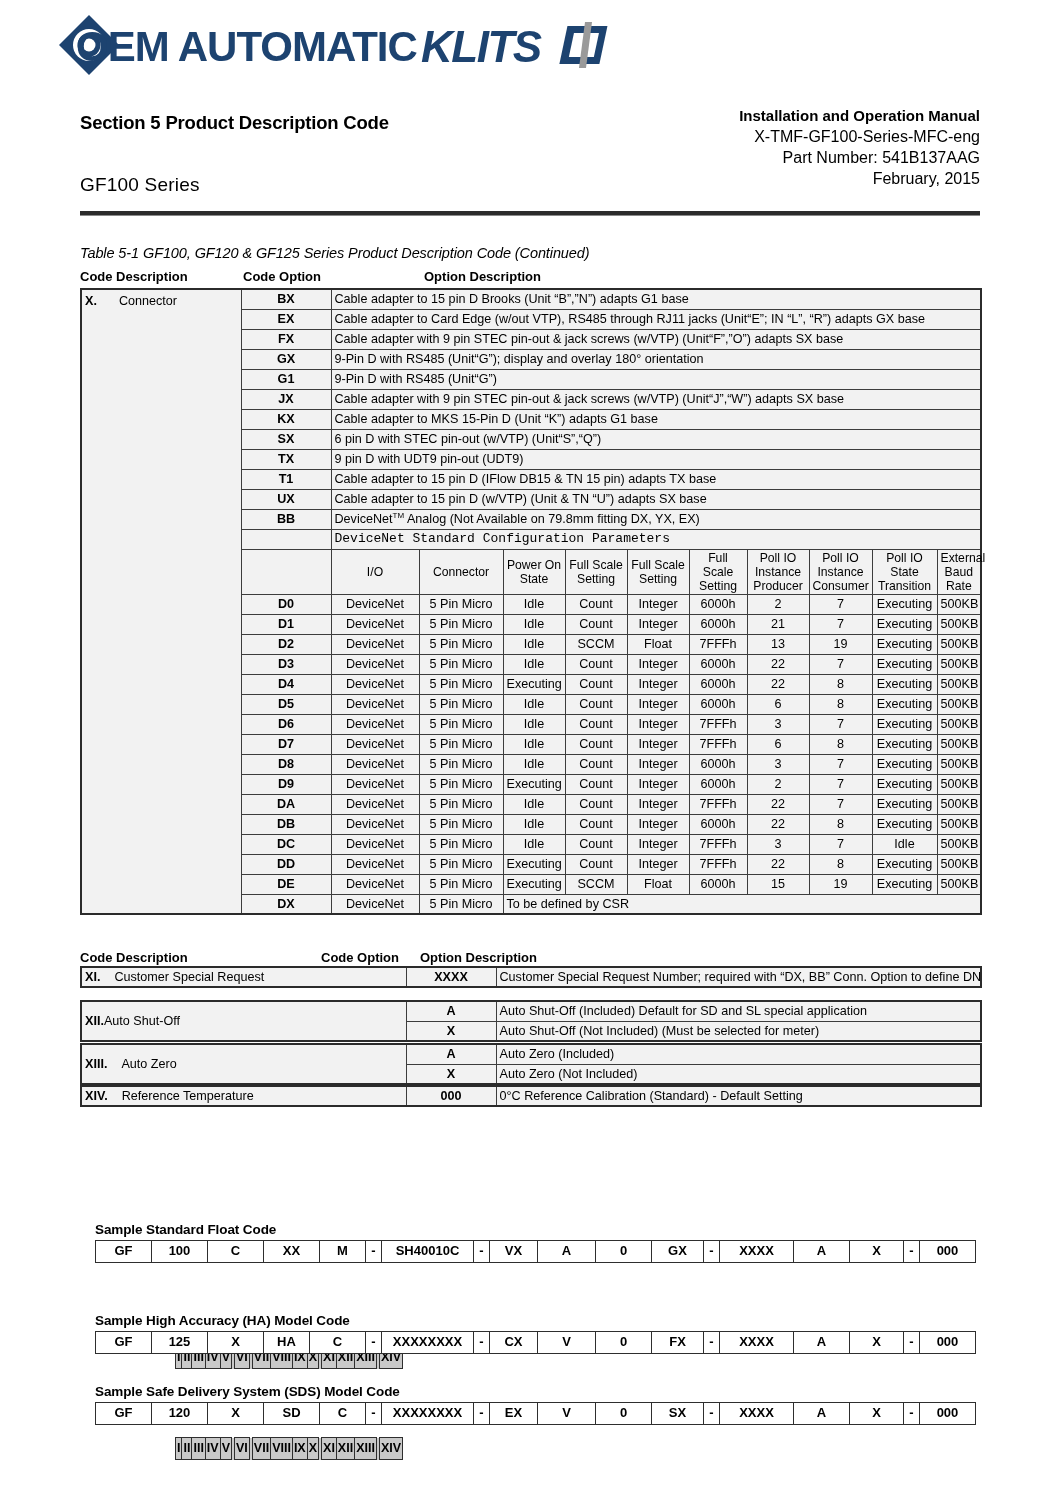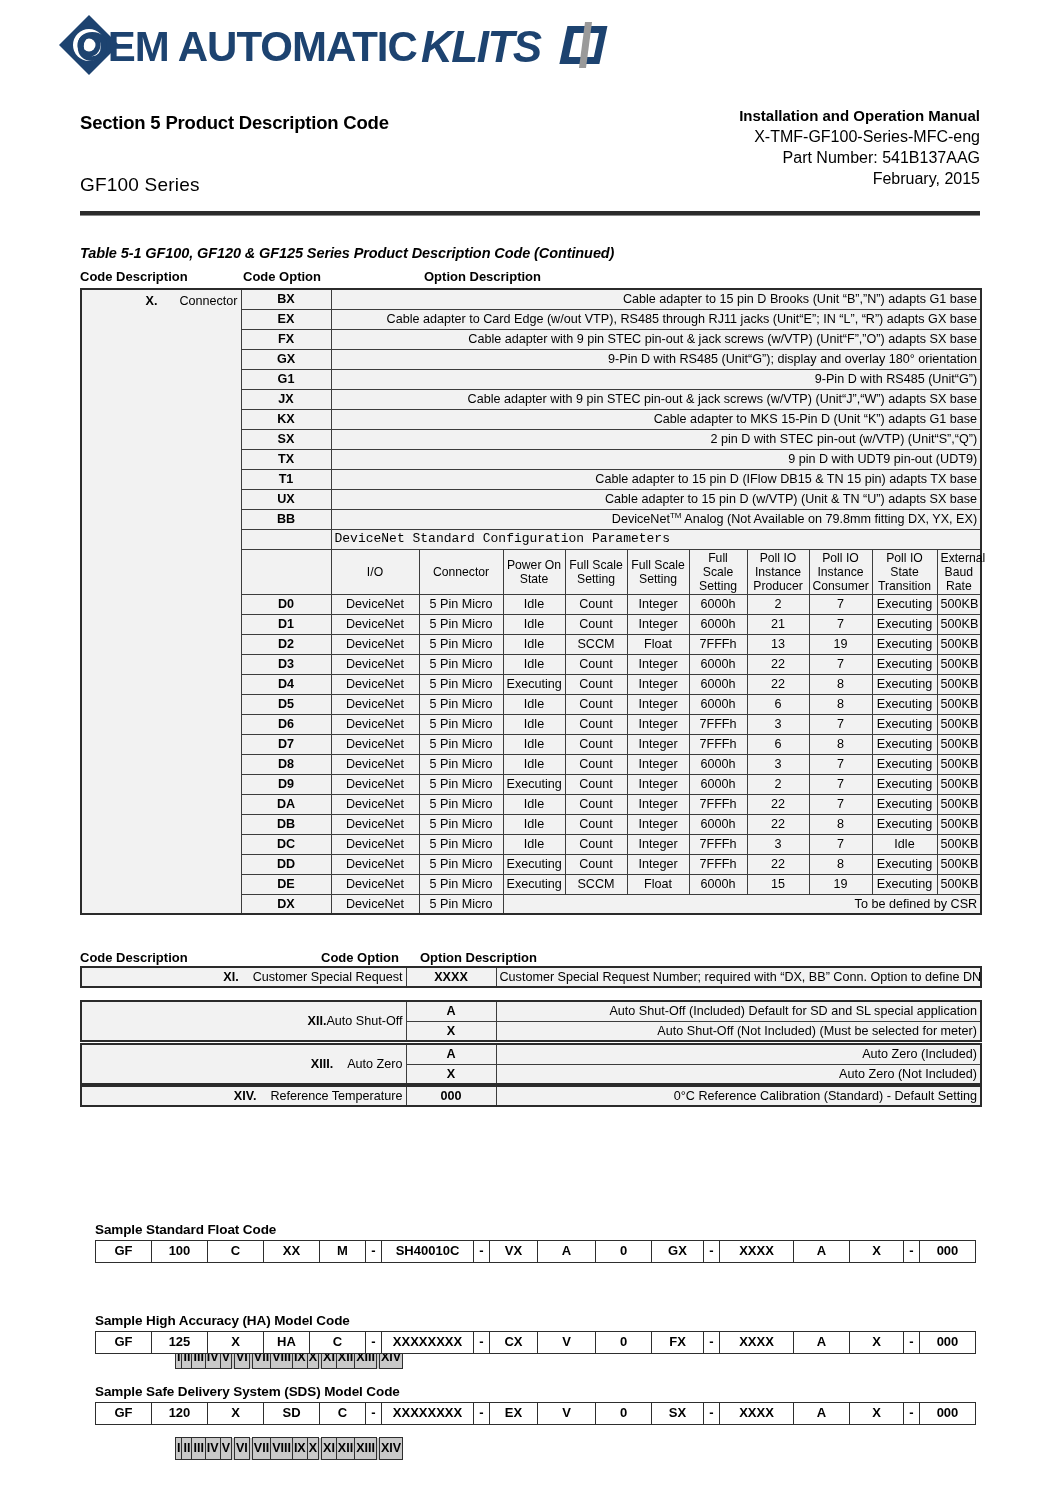--- a/index.html
+++ b/index.html
@@ -31,42 +31,42 @@
   .hdr-right { position:absolute; right:0; top:0; text-align:right; line-height:1.33; }
   .hdr-right .l1 { font-size:15px; font-weight:bold; }
   .hdr-right .l2, .hdr-right .l3, .hdr-right .l4 { font-size:16px; font-weight:normal; }
   .hdr-rule {
     position:absolute; left:80px; top:211px; width:900px; height:5px;
     background:#2b2b2b; border-bottom:1px solid #8a8a8a;
   }
 
   
   .tbl-caption {
-    position:absolute; font-style:italic; font-size:14.5px; font-weight:bold;
+    position:absolute; font-style:italic; font-size:14.5px; font-weight:normal;
     letter-spacing:-0.1px; white-space:nowrap;
   }
   .col-legend {
     position:absolute; font-size:13px; font-weight:bold; white-space:nowrap;
   }
 
   table.g {
     border-collapse:collapse;
     table-layout:fixed;
     font-size:12.6px;
     background:#f2f2f2;
   }
   table.g td {
     border:1px solid #3d3d3d;
     padding:1px 3px;
     vertical-align:middle;
     background:#f2f2f2;
     line-height:1.15;
     height:20px;
   }
-  td.desc { text-align:right; padding-left:7px; white-space:nowrap; overflow:hidden; }
+  td.desc { text-align:left; padding-left:7px; white-space:nowrap; overflow:hidden; }
   td.ctr  { text-align:center; }
   td.bold { font-weight:bold; }
   td.blankcell { background:#f2f2f2; border-color:#3d3d3d; }
   .outer { border:2px solid #2b2b2b; }
 
   
   #main-table { position:absolute; left:80px; top:288px; width:900px; }
   #main-table table.g { width:900px; }
 
   .sup { font-size:8px; vertical-align:super; }
@@ -193,21 +193,21 @@
         <tr>
           <td class="ctr bold">JX</td>
           <td class="desc" colspan="10">Cable adapter with 9 pin STEC pin-out &amp; jack screws (w/VTP) (Unit“J”,“W”) adapts SX base</td>
         </tr>
         <tr>
           <td class="ctr bold">KX</td>
           <td class="desc" colspan="10">Cable adapter to MKS 15-Pin D (Unit “K”) adapts G1 base</td>
         </tr>
         <tr>
           <td class="ctr bold">SX</td>
-          <td class="desc" colspan="10">2 pin D with STEC pin-out (w/VTP) (Unit“S”,“Q”)</td>
+          <td class="desc" colspan="10">6 pin D with STEC pin-out (w/VTP) (Unit“S”,“Q”)</td>
         </tr>
         <tr>
           <td class="ctr bold">TX</td>
           <td class="desc" colspan="10">9 pin D with UDT9 pin-out (UDT9)</td>
         </tr>
         <tr>
           <td class="ctr bold">T1</td>
           <td class="desc" colspan="10">Cable adapter to 15 pin D (IFlow DB15 &amp; TN 15 pin) adapts TX base</td>
         </tr>
         <tr>

